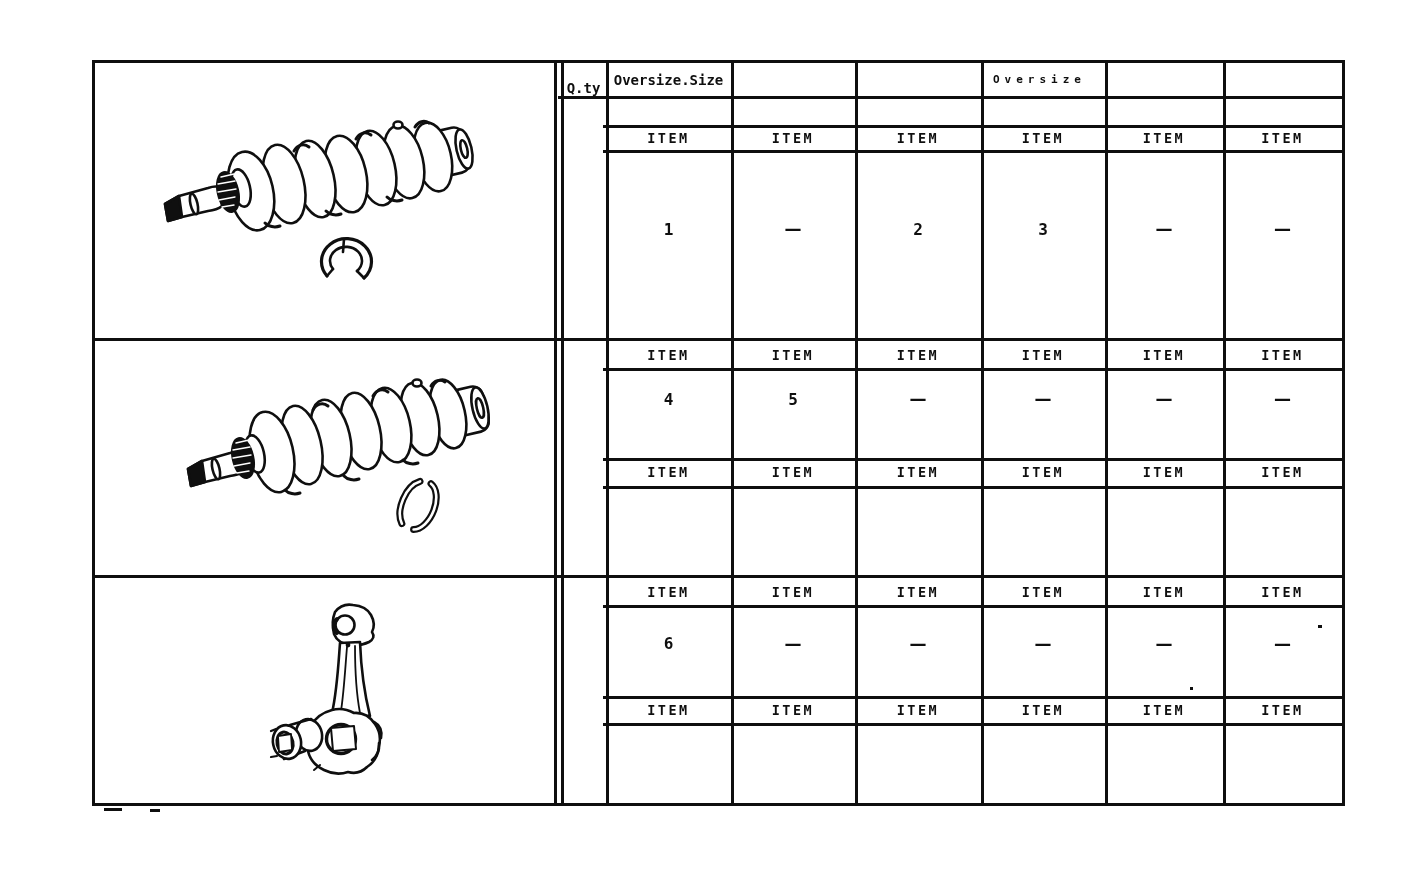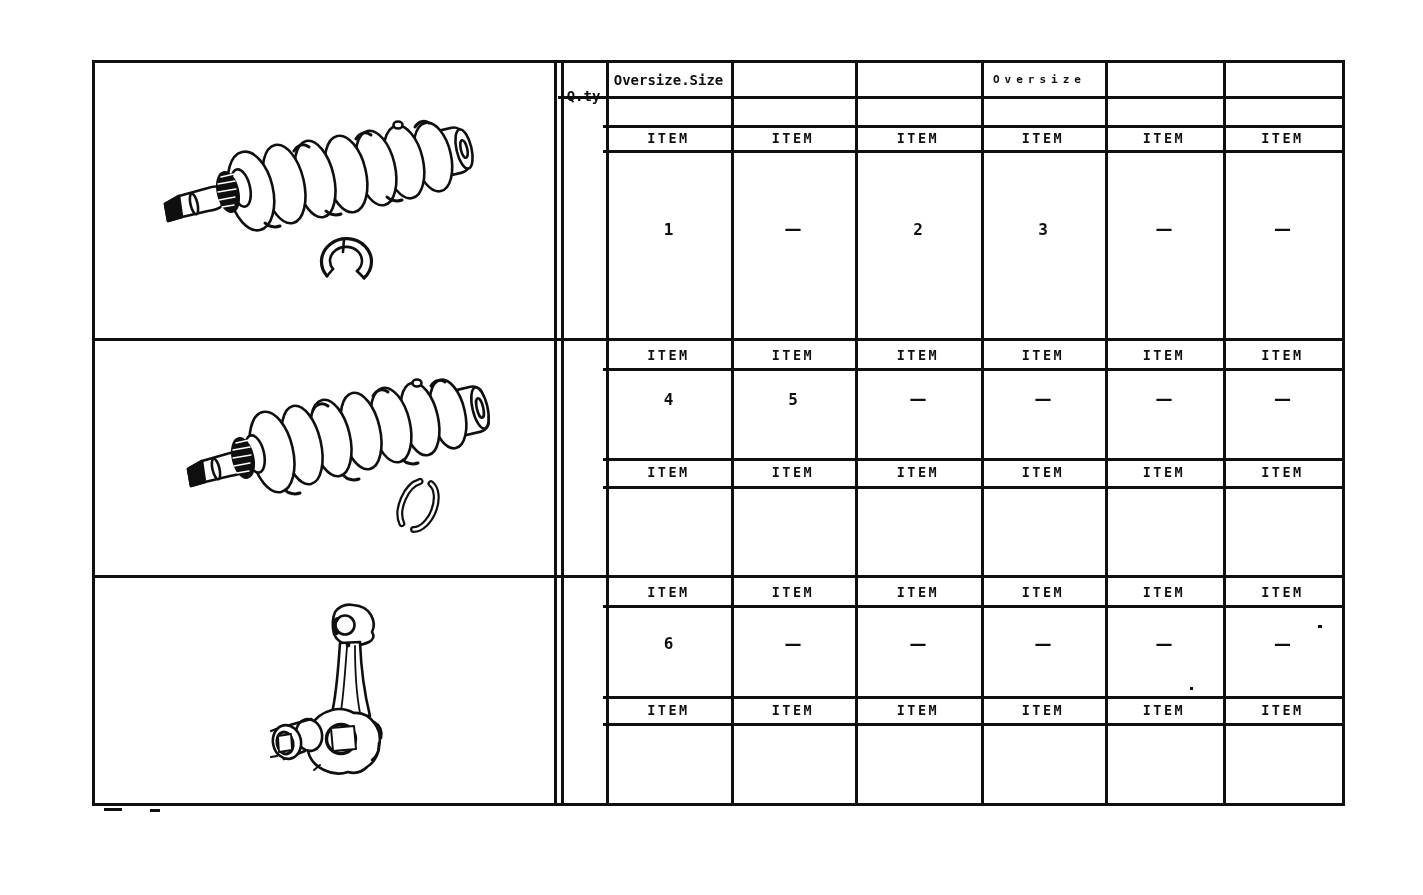--- a/index.html
+++ b/index.html
@@ -69,21 +69,21 @@
   <div class="hl b" style="top:87px"></div>
   <div class="hl full" style="top:275px"></div>
   <div class="hl b" style="top:305px"></div>
   <div class="hl b" style="top:395px"></div>
   <div class="hl b" style="top:423px"></div>
   <div class="hl full" style="top:512px"></div>
   <div class="hl b" style="top:542px"></div>
   <div class="hl b" style="top:633px"></div>
   <div class="hl b" style="top:660px"></div>
 
-  <div class="lbl hdr" style="left:466px;top:12px;width:45px;height:42px">Q.ty</div>
+  <div class="lbl hdr" style="left:466px;top:4px;width:45px;height:42px">Q.ty</div>
   <div class="lbl hdr" style="left:511px;top:0;width:125px;height:33px">Oversize.Size</div>
   <div class="lbl hdr ovs" style="left:636px;top:0;width:617px;height:33px">Oversize</div>
 
   <div class="lbl item b1 c1">ITEM</div>
   <div class="lbl item b1 c2">ITEM</div>
   <div class="lbl item b1 c3">ITEM</div>
   <div class="lbl item b1 c4">ITEM</div>
   <div class="lbl item b1 c5">ITEM</div>
   <div class="lbl item b1 c6">ITEM</div>
 

